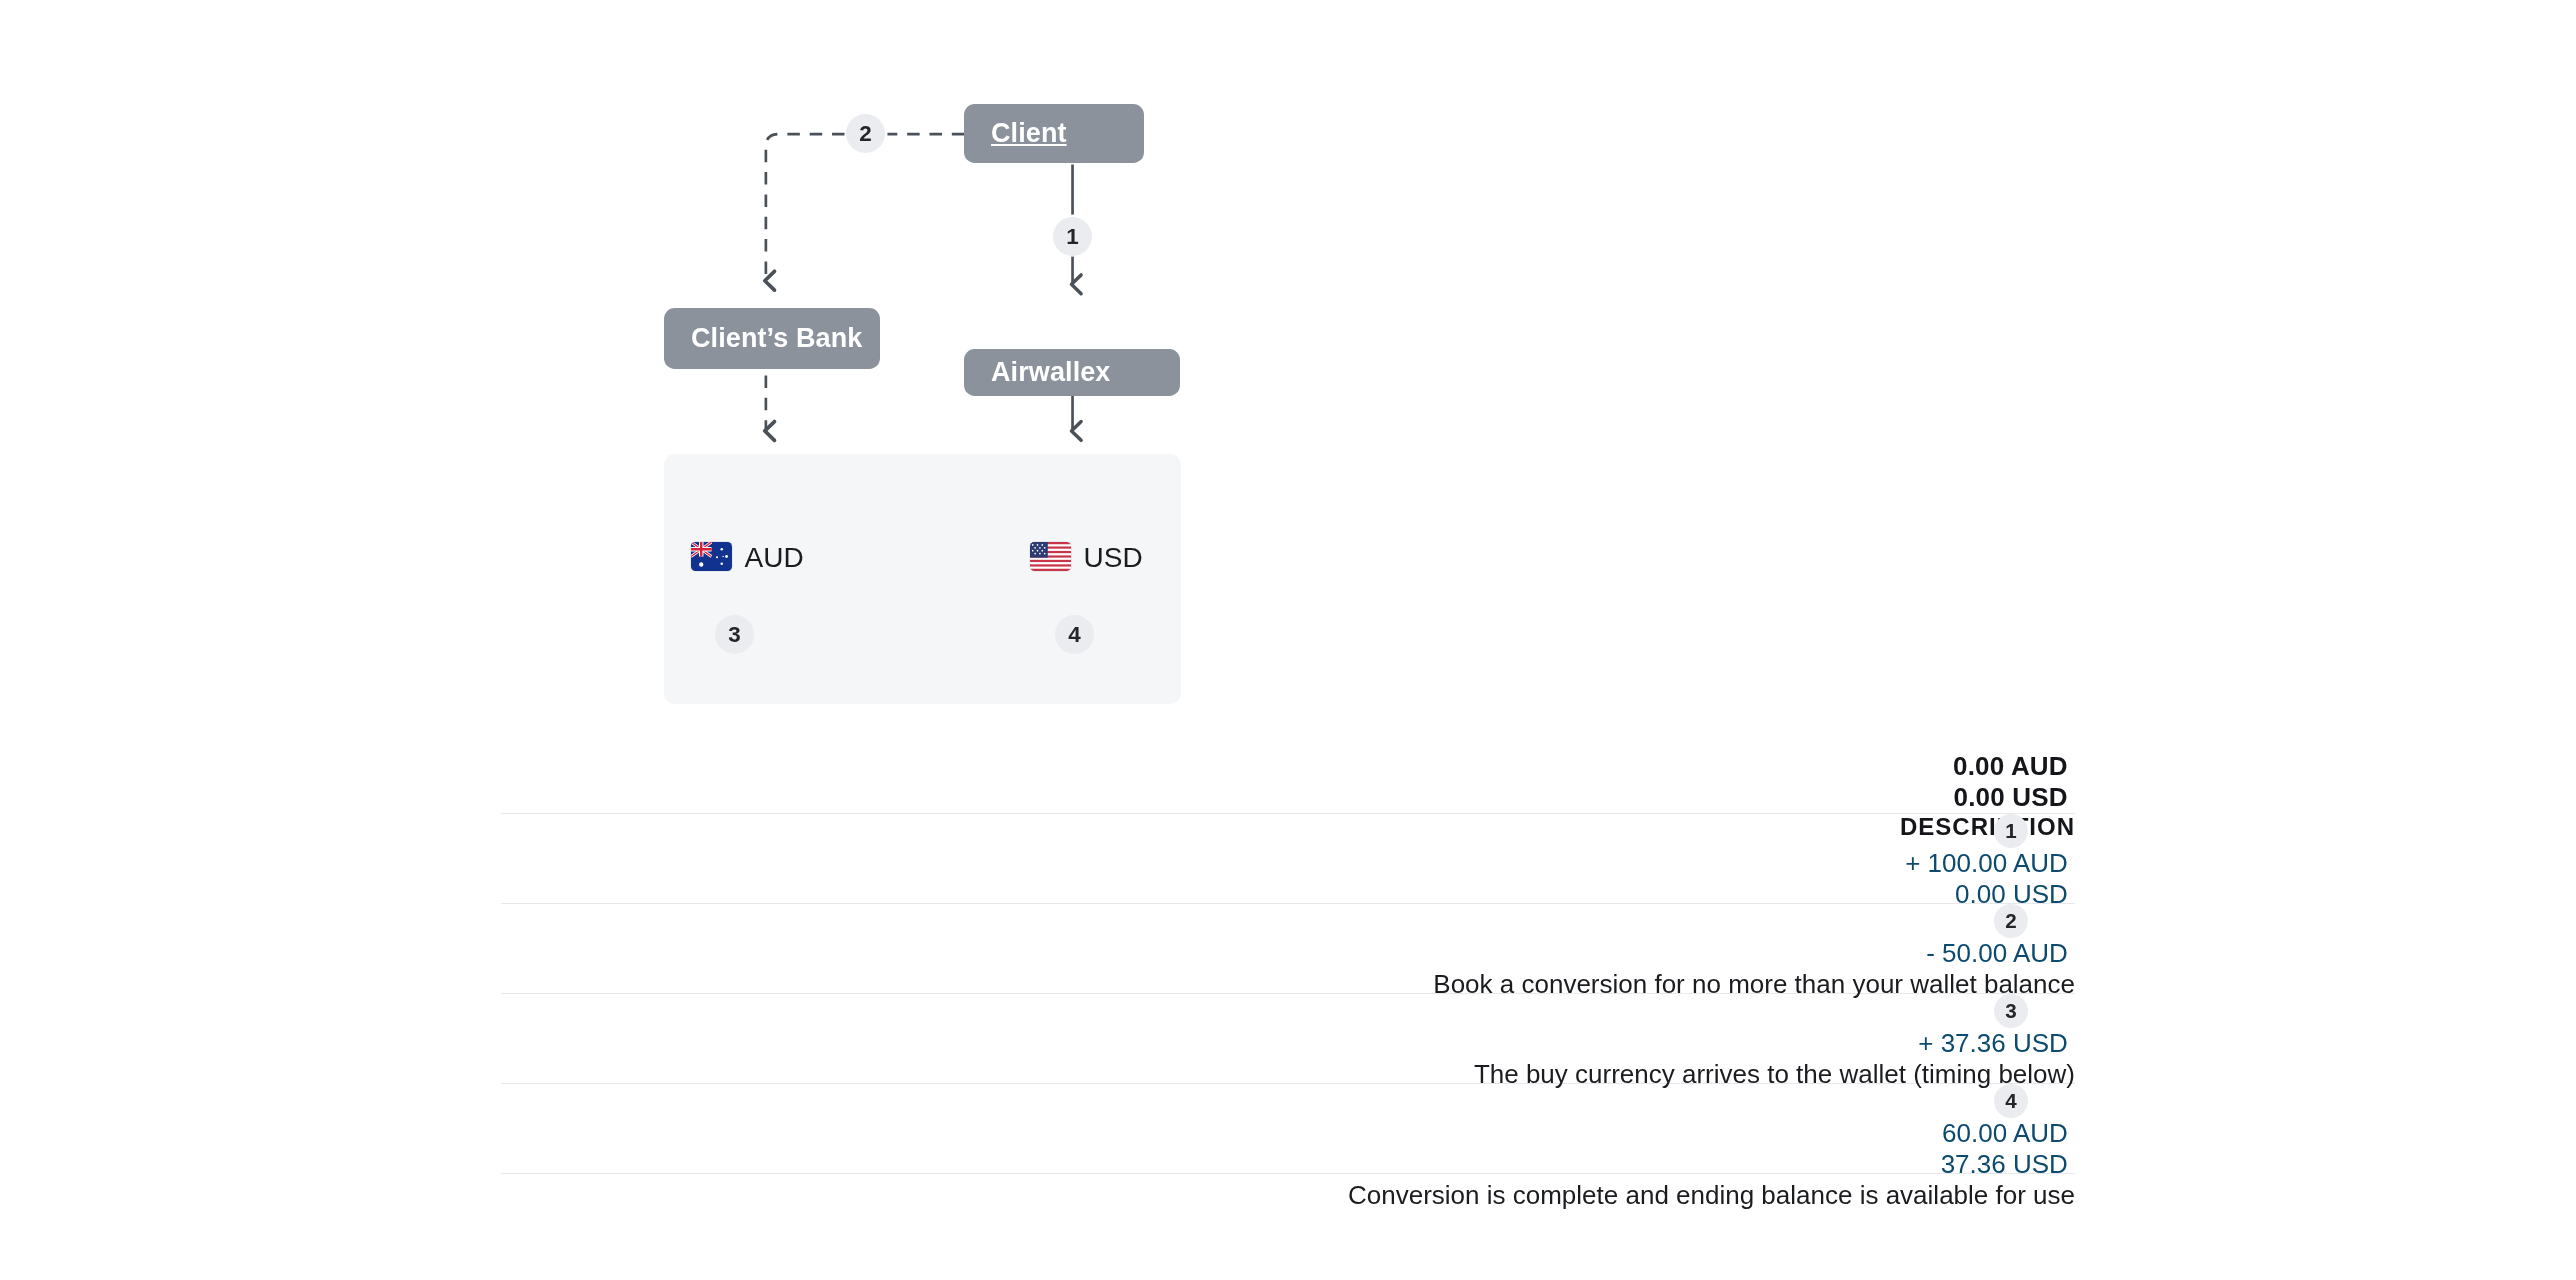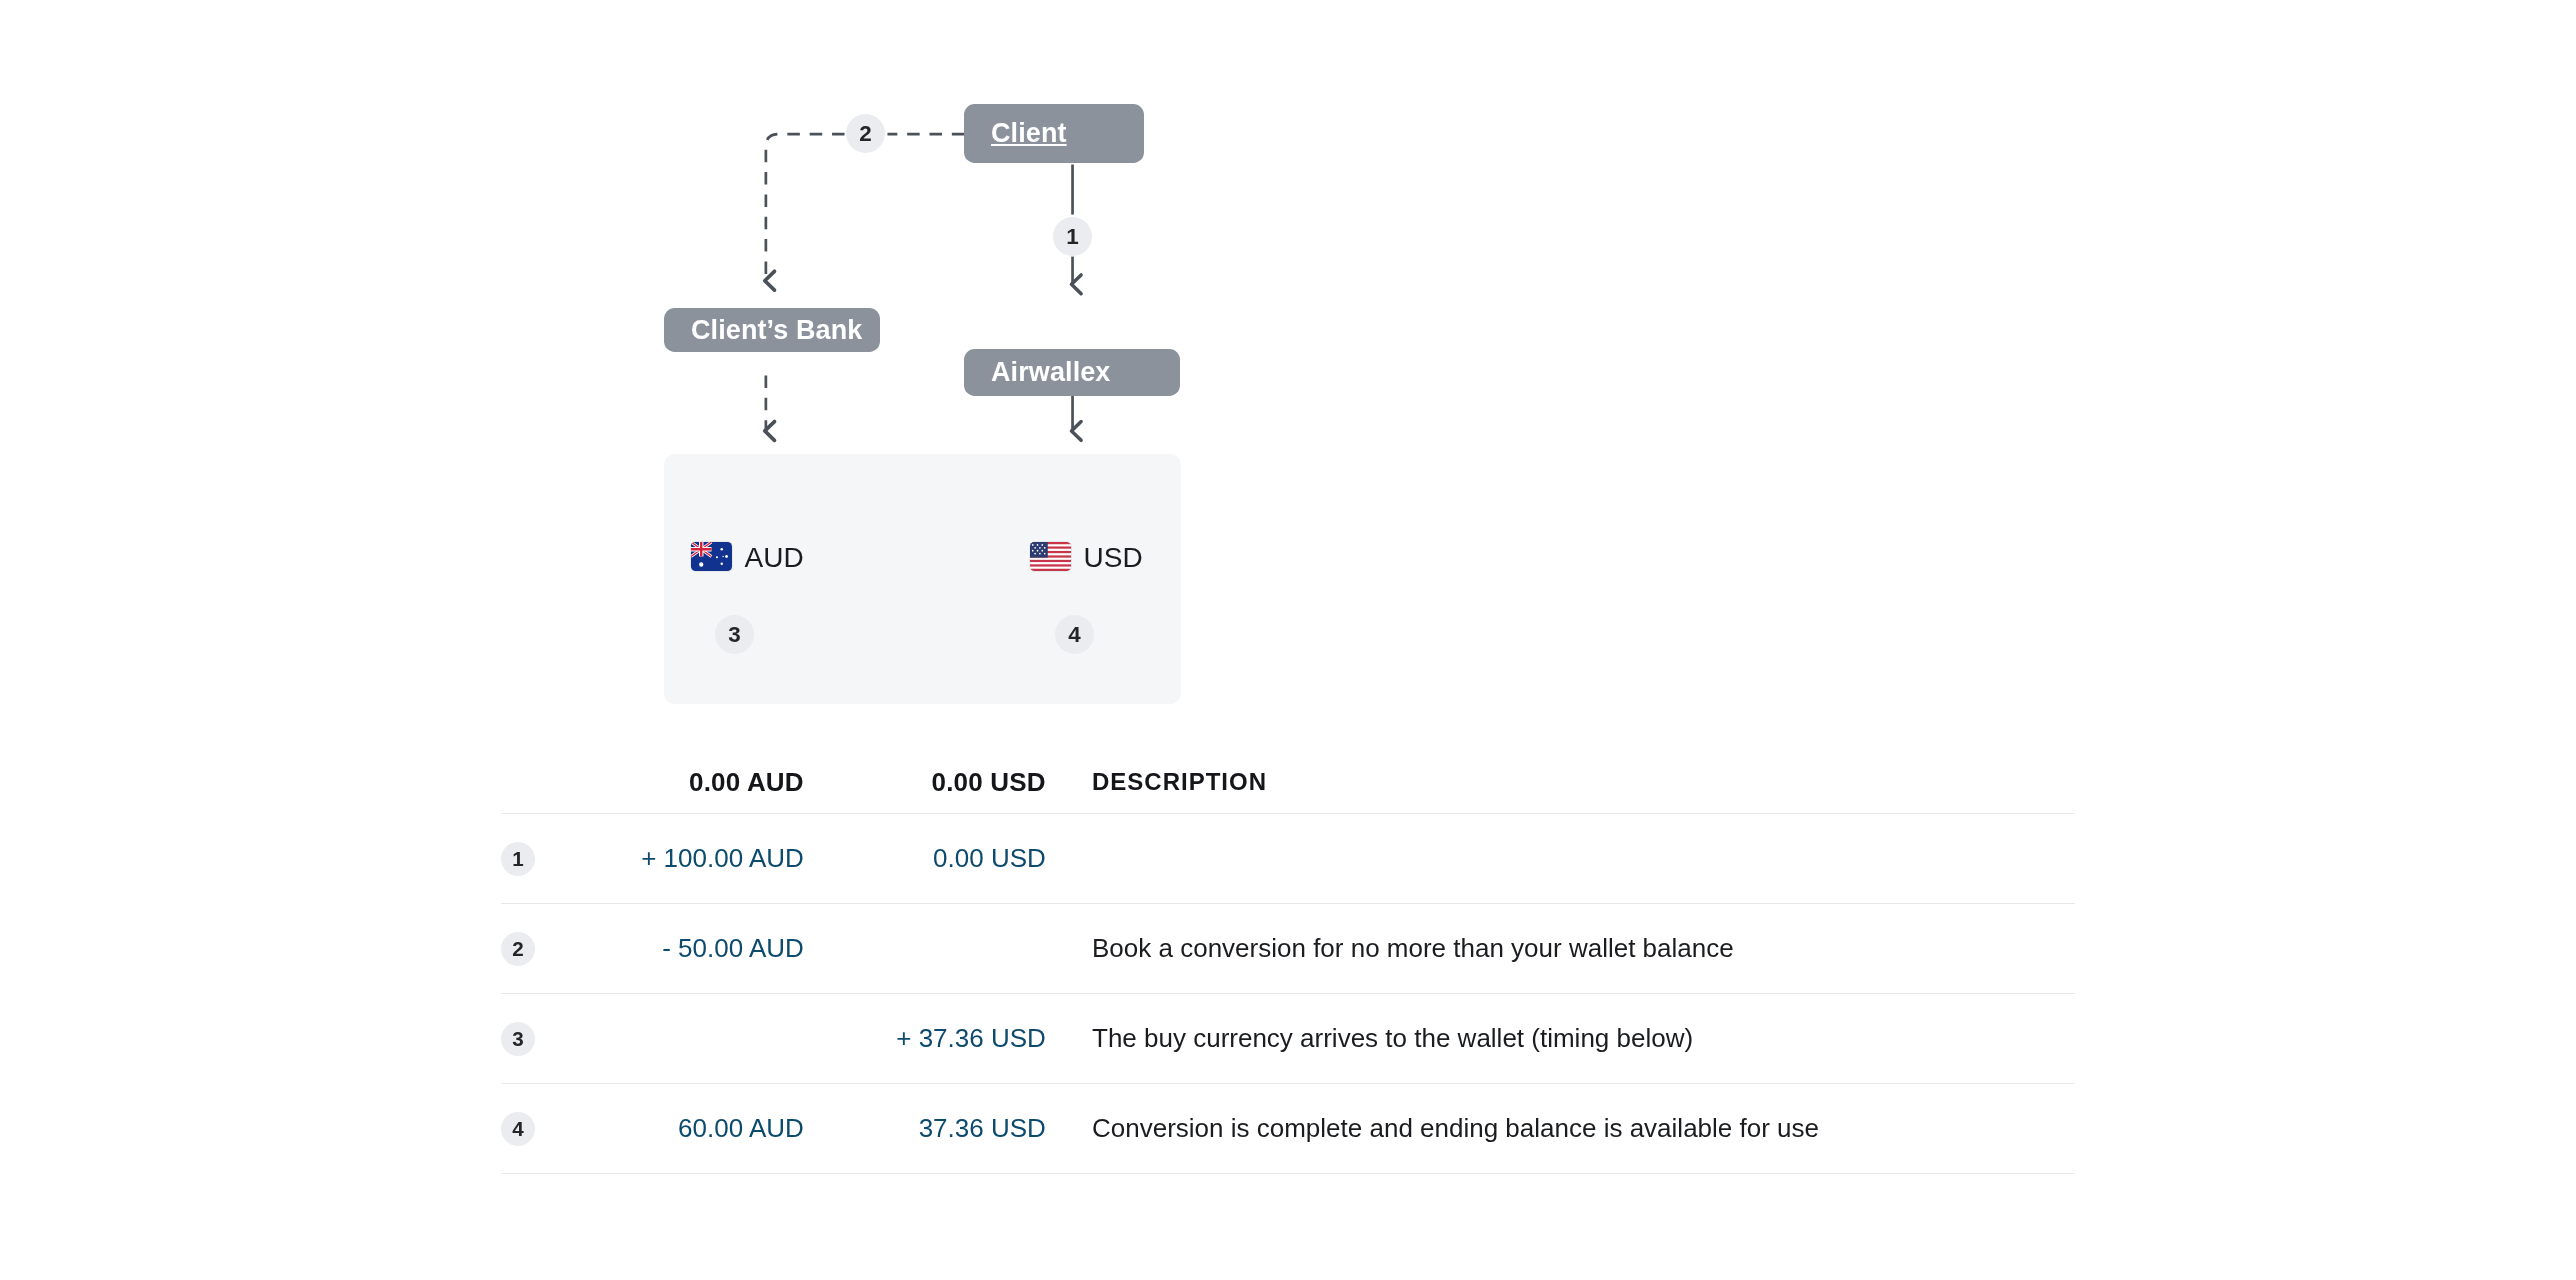--- a/index.html
+++ b/index.html
@@ -37,21 +37,21 @@
     color: #ffffff;
     font-size: 27px;
     font-weight: 600;
     letter-spacing: 0.1px;
     display: flex;
     align-items: center;
     box-sizing: border-box;
     padding-left: 27px;
   }
   #node-client   { left: 964px; top: 104px; width: 180px; height: 59px; text-decoration: underline; }
-  #node-bank     { left: 664px;  top: 308px; width: 216px; height: 44px; }
+  #node-bank     { left: 664px;  top: 308px; width: 216px; height: 61px; }
   #node-airwallex{ left: 964px; top: 308px; width: 216px; height: 47px; margin-top: 41px; }
 
   
   #wallet-panel {
     position: absolute;
     left: 664px;
     top: 454px;
     width: 517px;
     height: 250px;
     border-radius: 10.7px;
@@ -114,22 +114,23 @@
 
   
   #ledger-table {
     position: absolute;
     left: 501px;
     top: 751px;
     width: 1574px;
   }
   .t-row {
     display: flex;
-    align-items: center;
+    align-items: flex-end;
     box-sizing: border-box;
+    flex-direction: column;
   }
   #t-head {
     height: 63px;
     border-bottom: 1.8px solid #e6e8ec;
   }
   .t-body-row {
     height: 90px;
     border-bottom: 1.8px solid #e6e8ec;
   }
   .c-idx  { width: 81px; flex: none; display: flex; align-items: center; }

